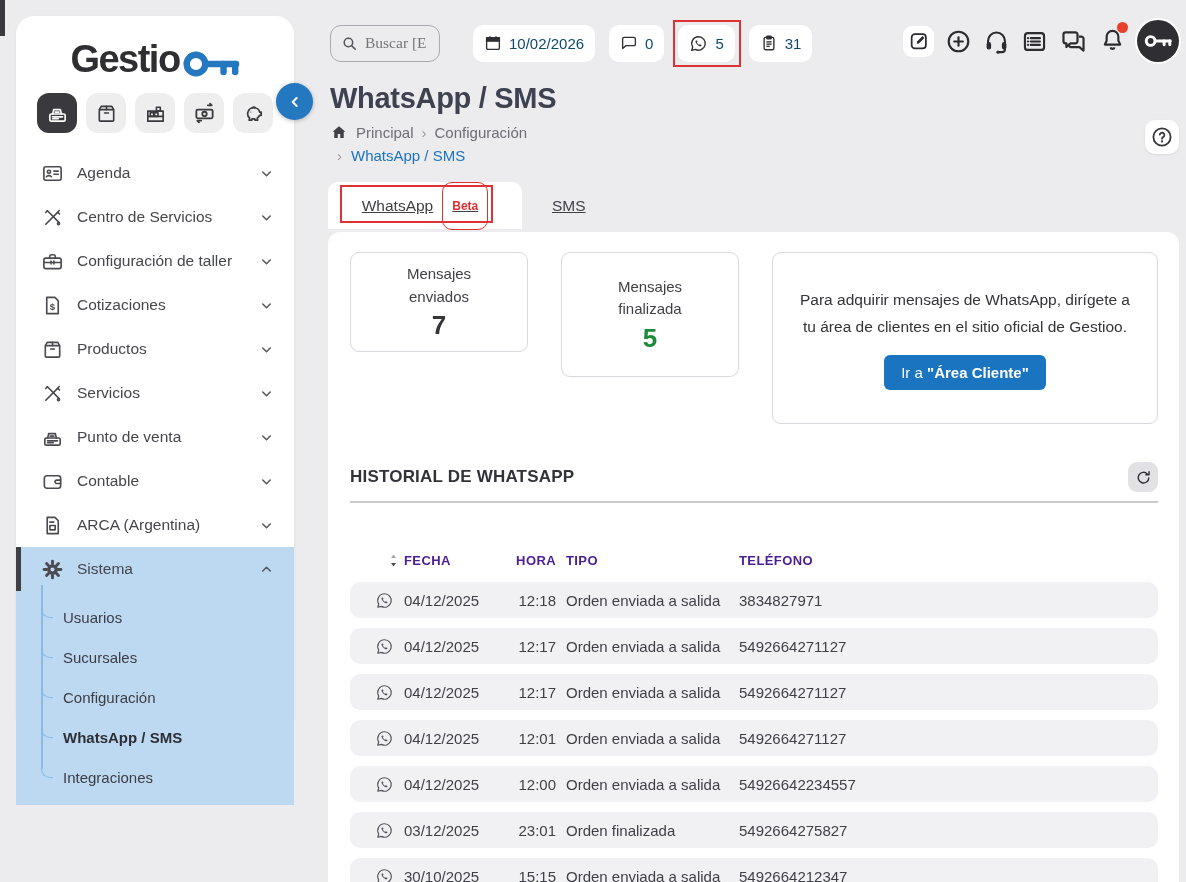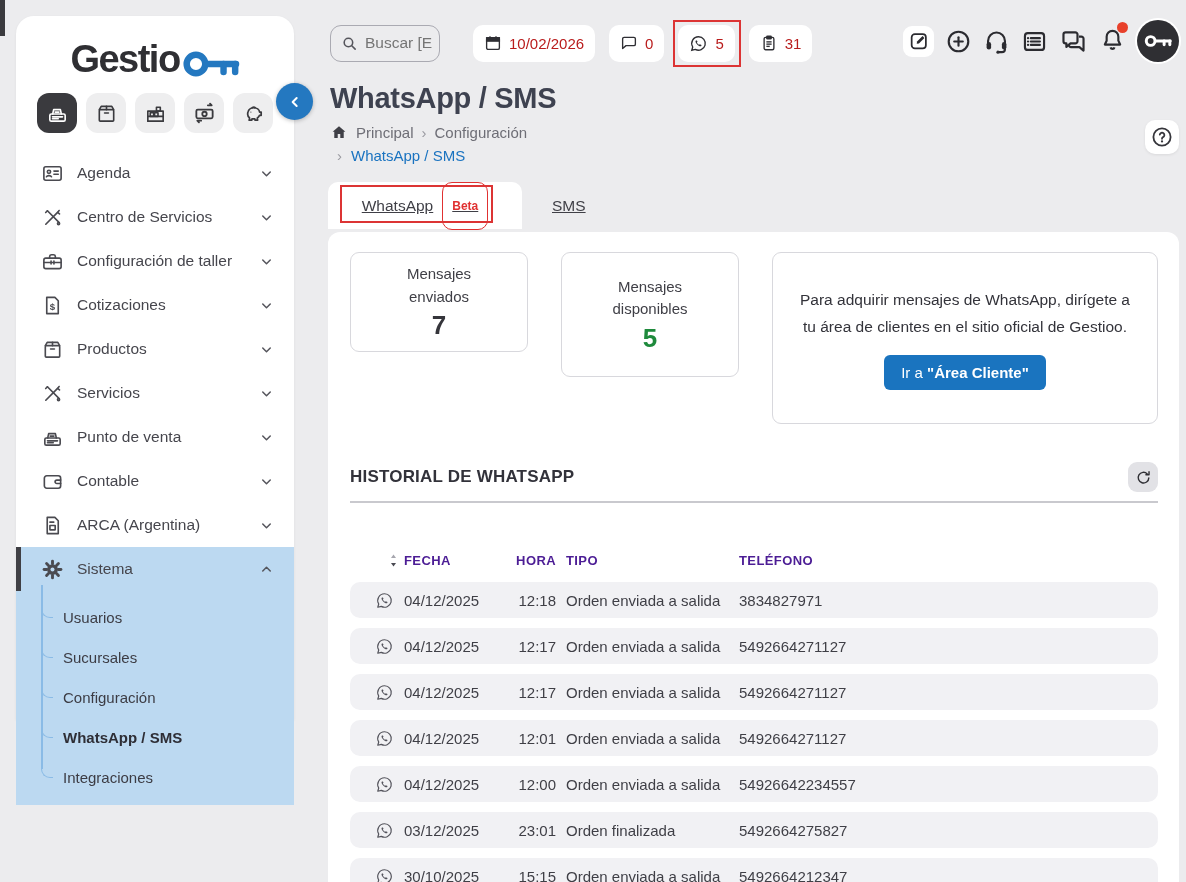--- a/index.html
+++ b/index.html
@@ -30,23 +30,23 @@
   .menu-item.active::before { content:""; position:absolute; left:0; top:0; bottom:0; width:5px; background:#3f3f44; }
   .submenu { position:relative; list-style:none; background:#bcd9f1; padding:6px 0 8px 0; }
   .submenu::before { content:""; position:absolute; left:25px; top:-6px; bottom:36px; width:1.5px; background:#8abbe6; }
   .sub-item { position:relative; height:40px; display:flex; align-items:center; padding-left:47px; font-size:15px; color:#3c3c44; cursor:pointer; }
   .sub-item::before { content:""; position:absolute; left:25px; top:-8px; width:11px; height:28px; border-left:1.5px solid #8abbe6; border-bottom:1.5px solid #8abbe6; border-bottom-left-radius:9px; }
   .sub-item.active { font-weight:bold; color:#2e2e36; }
 
   
   .topbar { position:absolute; left:330px; top:18px; right:7px; height:46px; display:flex; align-items:center; }
   .search-box { width:110px; height:37px; margin-top:4px; border:1.5px solid #aaaab2; border-radius:11px; display:flex; align-items:center; gap:7px; padding:0 10px; color:#82828a; }
-  .search-box input { border:none; outline:none; background:transparent; width:72px; font-size:15.5px; color:#0f766e; font-family:Liberation Sans, sans-serif; }
+  .search-box input { border:none; outline:none; background:transparent; width:72px; font-size:15.5px; color:#0f766e; font-family:Liberation Serif, serif; }
   .badges { display:flex; gap:14px; margin-left:33px; margin-top:4px; align-items:center; }
-  .badge { height:37px; background:#fff; border-radius:10px; display:flex; align-items:center; gap:7px; padding:0 11px; font-size:15px; color:#b91c1c; cursor:pointer; position:relative; }
+  .badge { height:37px; background:#fff; border-radius:10px; display:flex; align-items:center; gap:7px; padding:0 11px; font-size:15px; color:#0c4a6e; cursor:pointer; position:relative; }
   .badge .ico { color:#2f2f34; }
   .red-annot { position:absolute; left:-5px; top:-5px; right:-6px; bottom:-5px; border:2.5px solid #dc3434; pointer-events:none; }
   .top-icons { margin-left:auto; display:flex; align-items:center; gap:11px; }
   .top-icons .tico { color:#2b2b30; cursor:pointer; }
   .edit-tile { width:31px; height:31px; background:#fff; border-radius:9px; display:flex; align-items:center; justify-content:center; cursor:pointer; }
   .bell-wrap { position:relative; cursor:pointer; }
   .bell-dot { position:absolute; right:-2px; top:-4px; width:11px; height:11px; border-radius:50%; background:#e8402a; }
   .avatar { width:42px; height:42px; border-radius:50%; background:#2f2f33; display:flex; align-items:center; justify-content:center; color:#fff; cursor:pointer; box-shadow:0 0 0 2px #fff; }
 
   
@@ -499,21 +499,21 @@
   </div>
 </div>
 
 <section class="panel">
   <div class="cards">
     <div class="card card-stat1">
       <div class="card-label">Mensajes enviados</div>
       <div class="card-num">7</div>
     </div>
     <div class="card card-stat2">
-      <div class="card-label">Mensajes disponibles</div>
+      <div class="card-label">Mensajes finalizada</div>
       <div class="card-num green">5</div>
     </div>
     <div class="card card-info">
       <div class="card-info-text">Para adquirir mensajes de WhatsApp, dirígete a tu área de clientes en el sitio oficial de Gestioo.</div>
       <button class="cta-btn"><span>Ir a </span><b>"Área Cliente"</b></button>
     </div>
   </div>
 
   <div class="hist-head">
     <div class="hist-title">HISTORIAL DE WHATSAPP</div>

